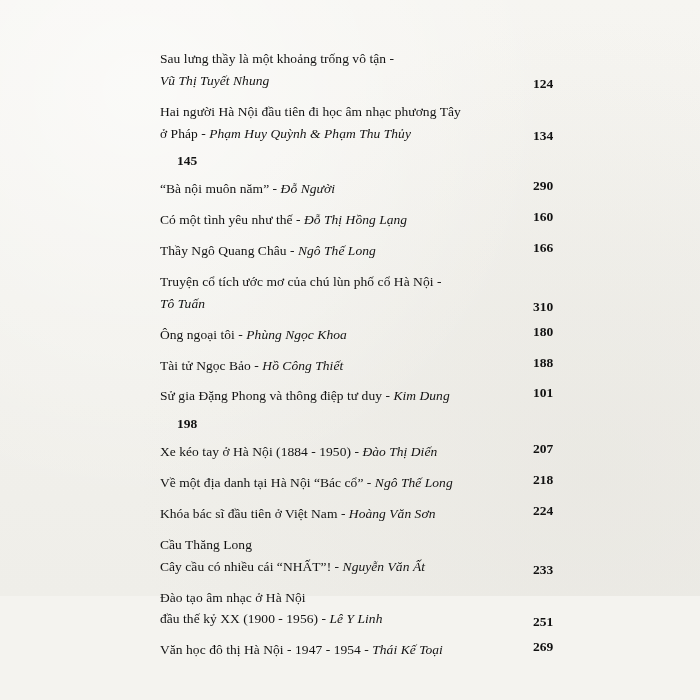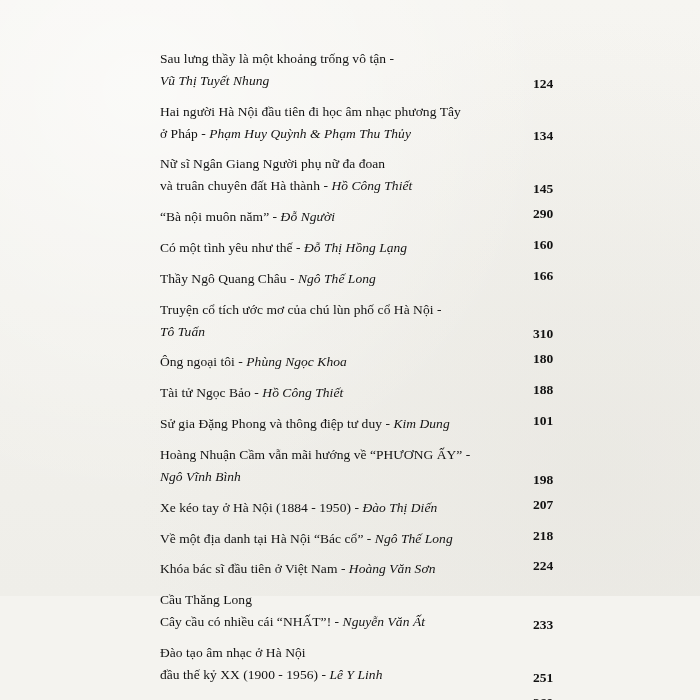--- a/index.html
+++ b/index.html
@@ -80,24 +80,20 @@
         <div class="entry-page low">124</div>
       </div>
       <div class="toc-entry">
         <div class="entry-text">
           <span class="line2"><span>Hai người Hà Nội đầu tiên đi học âm nhạc phương Tây</span></span>
           <span class="line2"><span>ở Pháp - </span><span class="author">Phạm Huy Quỳnh &amp; Phạm Thu Thủy</span></span>
         </div>
         <div class="entry-page low">134</div>
       </div>
       <div class="toc-entry">
-        <div class="entry-text">
-          <span class="line2"><span>Nữ sĩ Ngân Giang Người phụ nữ đa đoan</span></span>
-          <span class="line2"><span>và truân chuyên đất Hà thành - </span><span class="author">Hồ Công Thiết</span></span>
-        </div>
         <div class="entry-page low">145</div>
       </div>
       <div class="toc-entry">
         <div class="entry-text">
           <span class="line2"><span>“Bà nội muôn năm” - </span><span class="author">Đỗ Người</span></span>
         </div>
         <div class="entry-page">290</div>
       </div>
       <div class="toc-entry">
         <div class="entry-text">
@@ -130,24 +126,20 @@
         </div>
         <div class="entry-page">188</div>
       </div>
       <div class="toc-entry">
         <div class="entry-text">
           <span class="line2"><span>Sử gia Đặng Phong và thông điệp tư duy - </span><span class="author">Kim Dung</span></span>
         </div>
         <div class="entry-page">101</div>
       </div>
       <div class="toc-entry">
-        <div class="entry-text">
-          <span class="line2"><span>Hoàng Nhuận Cầm vẫn mãi hướng về “PHƯƠNG ẤY” -</span></span>
-          <span class="line2"><span class="author">Ngô Vĩnh Bình</span></span>
-        </div>
         <div class="entry-page low">198</div>
       </div>
       <div class="toc-entry">
         <div class="entry-text">
           <span class="line2"><span>Xe kéo tay ở Hà Nội (1884 - 1950) - </span><span class="author">Đào Thị Diến</span></span>
         </div>
         <div class="entry-page">207</div>
       </div>
       <div class="toc-entry">
         <div class="entry-text">

